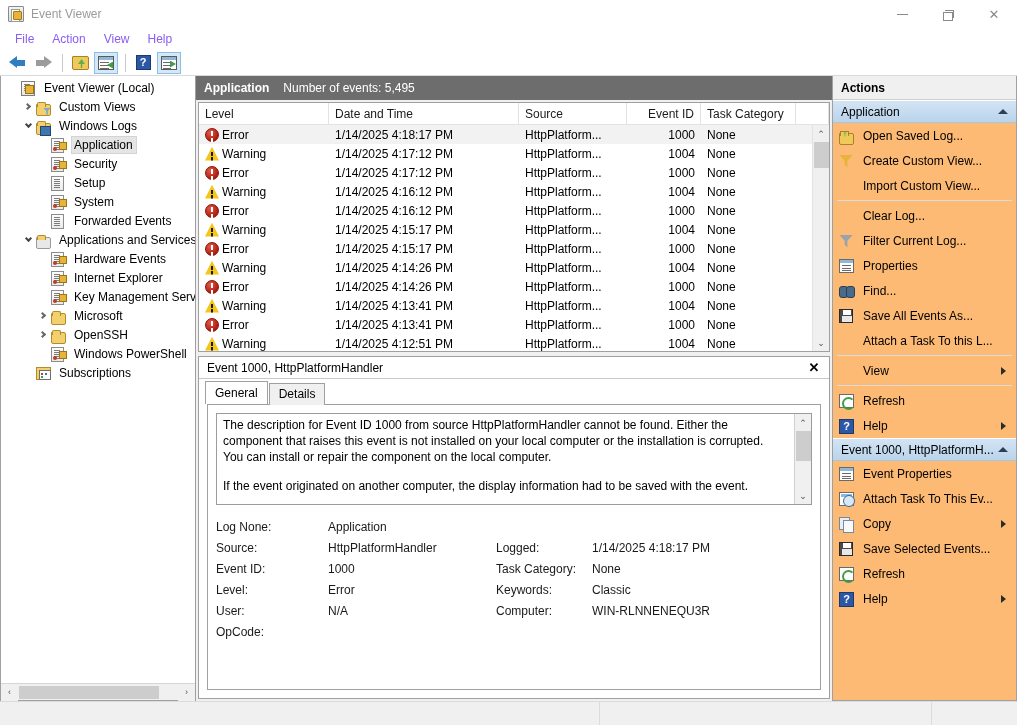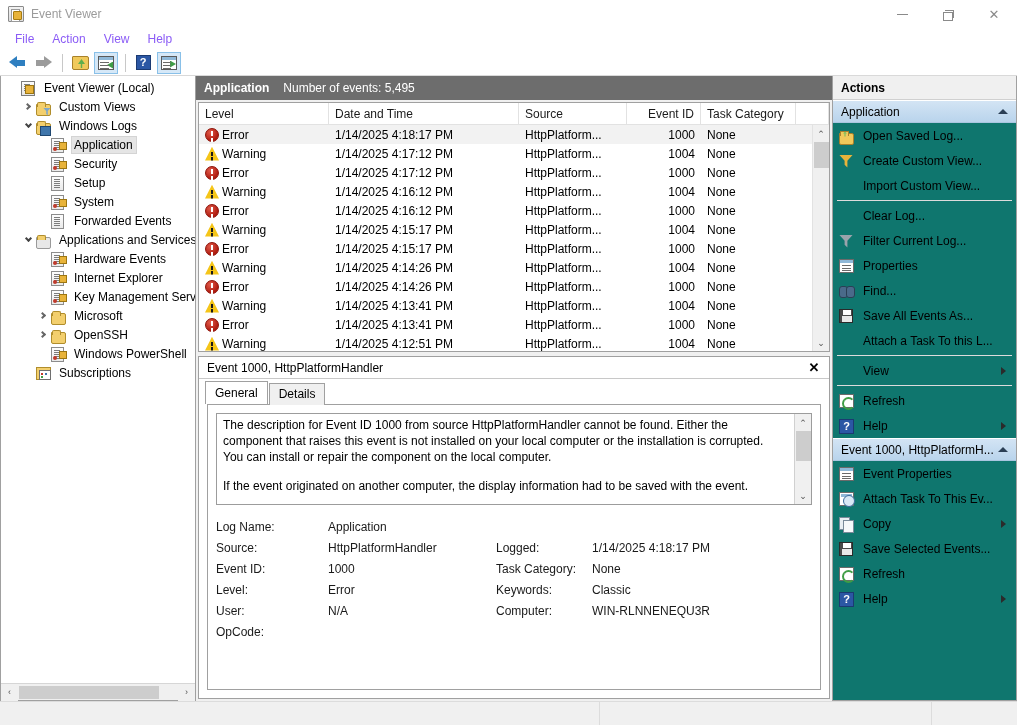--- a/index.html
+++ b/index.html
@@ -541,21 +541,21 @@
   .meta-v2 { color: #1a1a1a; }
   #morelink {
     color: #0b3f9e;
     text-decoration: underline;
     cursor: pointer;
   }
 
   
   #actions {
     width: 185px;
-    background: #0f766e;
+    background: #fdba74;
     border: 1px solid #a0a0a0;
     border-top: none;
     display: flex;
     flex-direction: column;
     overflow: hidden;
   }
   #actions-title {
     height: 24px;
     display: flex; align-items: center;
     padding-left: 8px;
@@ -1123,21 +1123,21 @@
           <div class="vscroll" style="border-left:1px solid #d0d0d0">
             <div class="vs-arrow">⌃</div>
             <div class="vs-thumb" style="height:30px"></div>
             <div class="vs-track"></div>
             <div class="vs-arrow">⌄</div>
           </div>
         </div>
 
         <div id="meta">
           <div class="meta-row">
-            <span class="meta-k">Log Name:</span>
+            <span class="meta-k">Log None:</span>
             <span class="meta-v">Application</span>
           </div>
           <div class="meta-row">
             <span class="meta-k">Source:</span>
             <span class="meta-v">HttpPlatformHandler</span>
             <span class="meta-k2">Logged:</span>
             <span class="meta-v2">1/14/2025 4:18:17 PM</span>
           </div>
           <div class="meta-row">
             <span class="meta-k">Event ID:</span>

